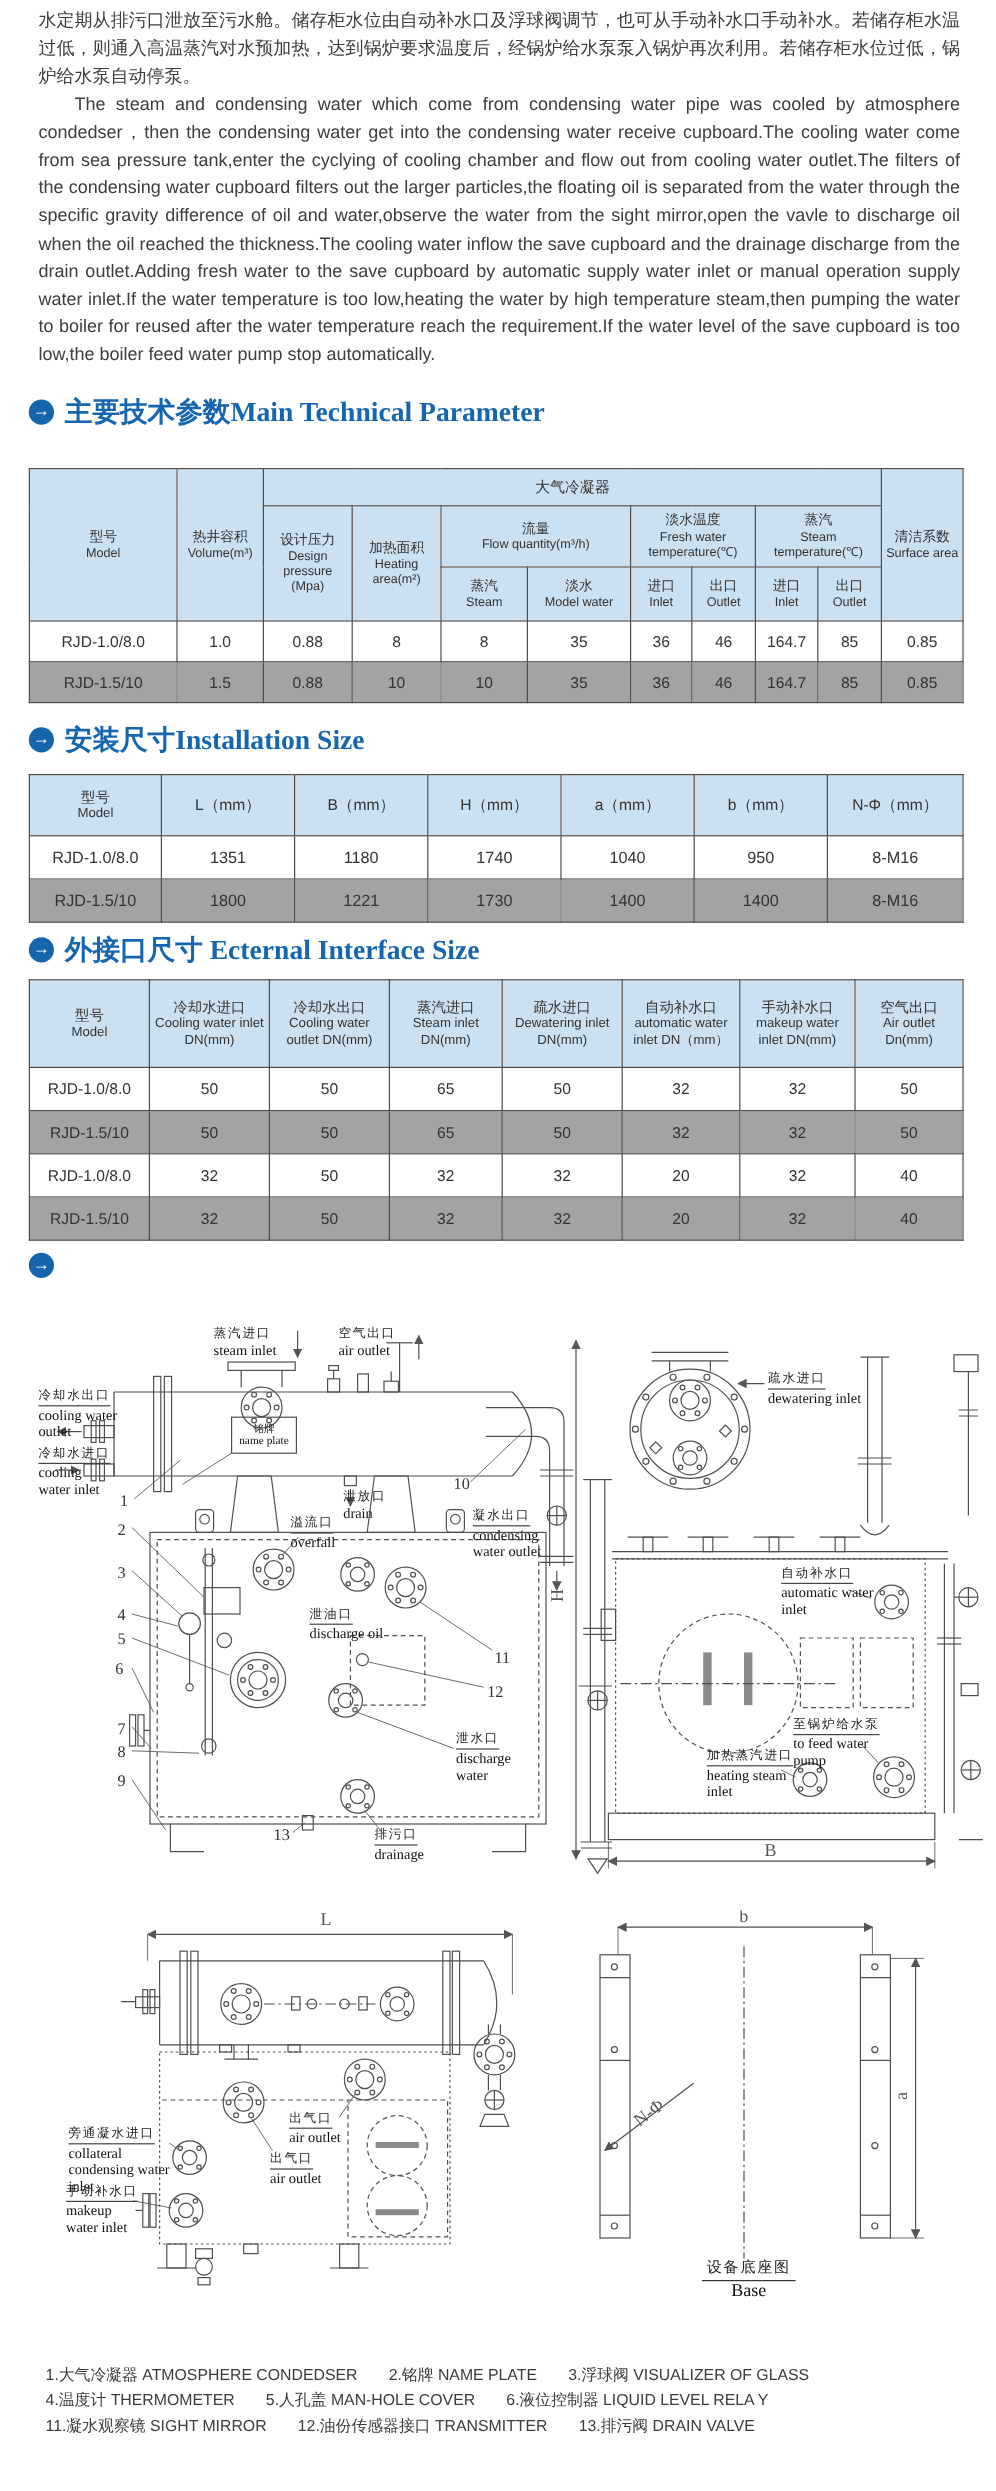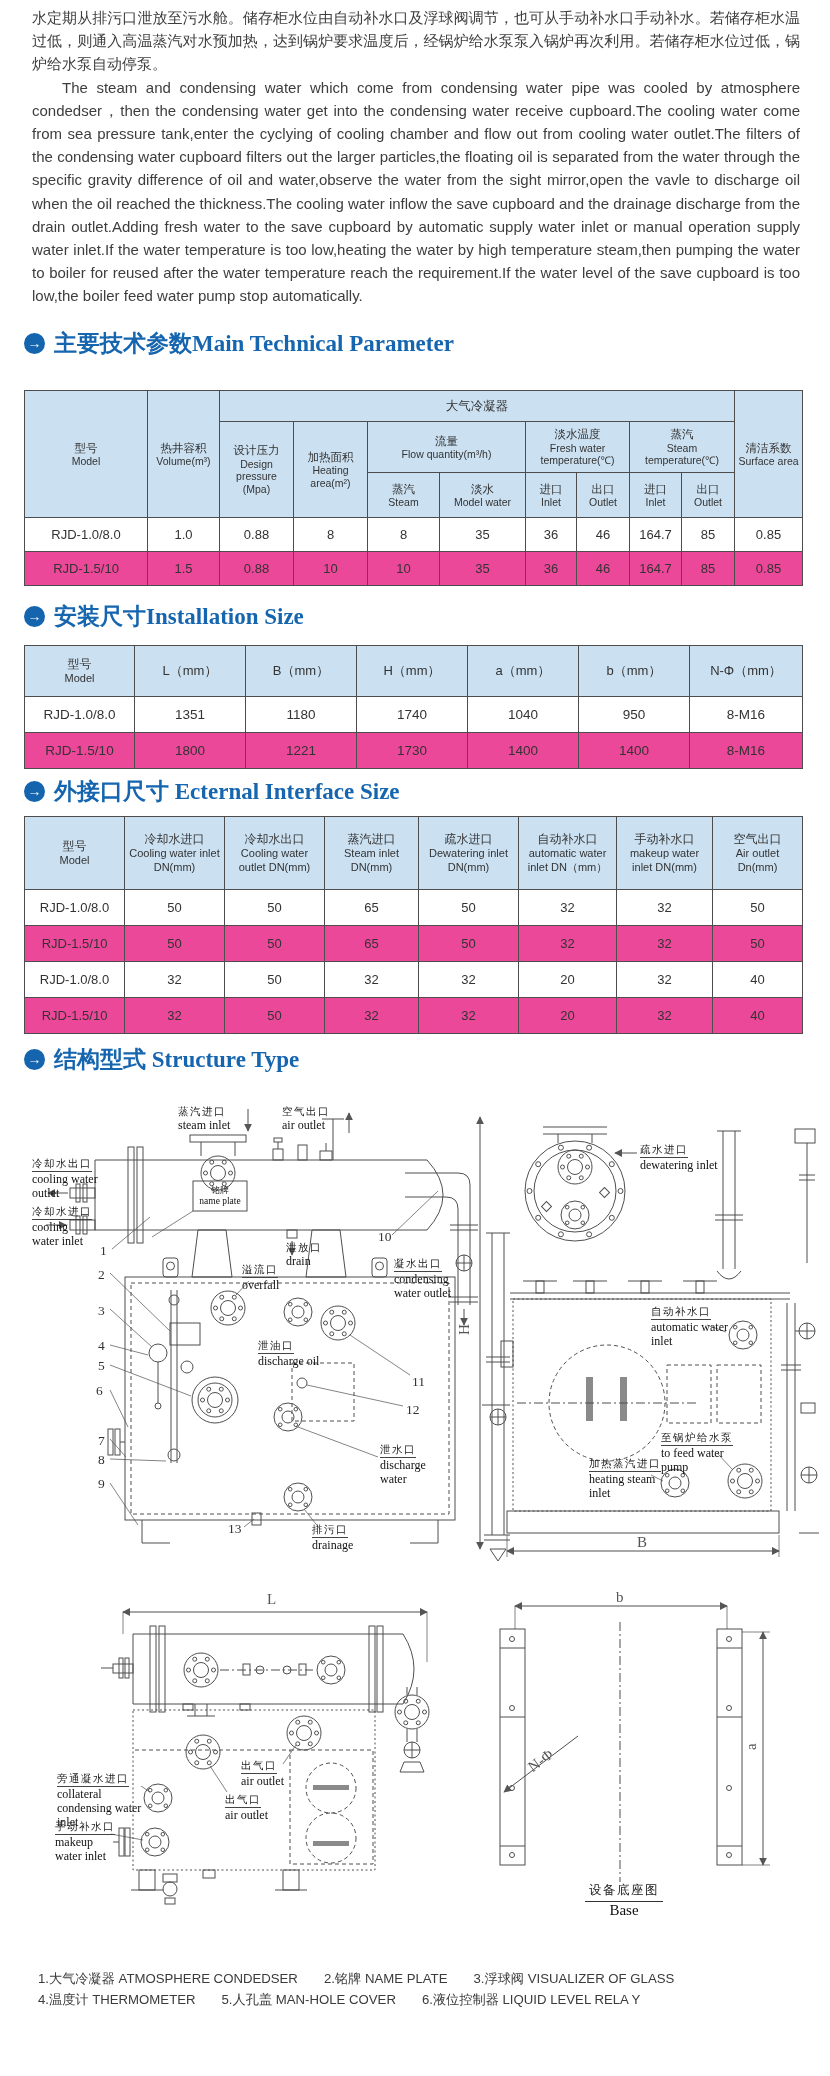--- a/index.html
+++ b/index.html
@@ -15,21 +15,21 @@
        color:#1565af;font-family:"Liberation Serif",serif;font-size:23px;font-weight:bold;white-space:nowrap;}
   .sec .ico{width:21px;height:21px;border-radius:50%;background:#1464ae;color:#fff;
             font-size:14px;line-height:21px;display:flex;align-items:center;justify-content:center;
             font-weight:bold;flex:0 0 21px;}
   
   table{position:absolute;left:24px;width:778px;border-collapse:collapse;table-layout:fixed;
         font-size:13px;color:#333;}
   th,td{border:1px solid #4d4d4d;text-align:center;vertical-align:middle;padding:1px 2px;
         font-weight:normal;overflow:hidden;}
   thead th{background:#cbe0f1;}
-  .rowblue td{background:#ec4899;}
+  .rowblue td{background:#a3a3a3;}
   th .cn{display:block;font-size:12px;line-height:1.25;}
   th .en{display:block;font-size:11px;line-height:1.2;}
   #t1 th .cn{font-size:11.5px;} #t1 th .en{font-size:10.5px;}
   #t1 .grp{font-size:12.5px;height:28px;}
   #t1 .r2 th{height:48px;} #t1 .r3 th{height:42px;}
   #t1 td{height:31px;}
   #t2 thead th{height:48px;} #t2 td{height:33px;font-size:13.5px;}
   #t3 thead th{height:70px;} #t3 td{height:33px;}
   
   .structure{position:absolute;top:1100px;left:0;width:830px;height:860px;}
@@ -102,21 +102,20 @@
   <div class="sec" style="top:601px">
     <span class="ico">→</span>
     <span>安装尺寸Installation Size</span>
   </div>
   <div class="sec" style="top:776px">
     <span class="ico">→</span>
     <span>外接口尺寸 Ecternal Interface Size</span>
   </div>
   <div class="sec" style="top:1044px">
     <span class="ico">→</span>
-    <span>结构型式 Structure Type</span>
   </div>
 
   <table id="t1" style="top:390px">
     <colgroup>
         <col style="width:123px">
         <col style="width:72px">
         <col style="width:74px">
         <col style="width:74px">
         <col style="width:72px">
         <col style="width:86px">
@@ -710,15 +709,20 @@
     <div class="lline">
       <span>1.大气冷凝器 ATMOSPHERE CONDEDSER</span>
       <span>2.铭牌 NAME PLATE</span>
       <span>3.浮球阀 VISUALIZER OF GLASS</span>
     </div>
     <div class="lline">
       <span>4.温度计 THERMOMETER</span>
       <span>5.人孔盖 MAN-HOLE COVER</span>
       <span>6.液位控制器 LIQUID LEVEL RELA Y</span>
     </div>
+    <div class="lline">
+      <span>11.凝水观察镜 SIGHT MIRROR</span>
+      <span>12.油份传感器接口 TRANSMITTER</span>
+      <span>13.排污阀 DRAIN VALVE</span>
+    </div>
   </div>
 
 </div>
 
 </body></html>

